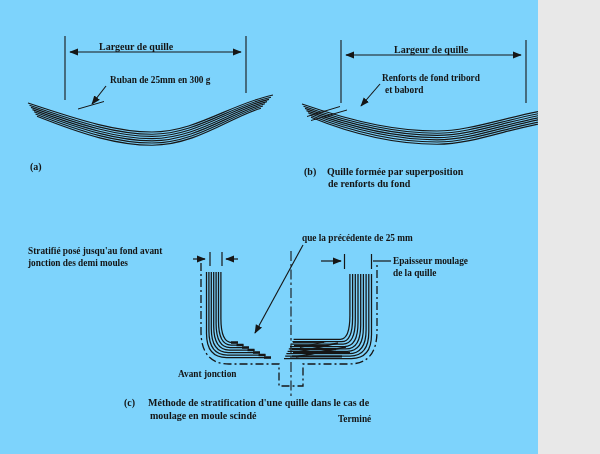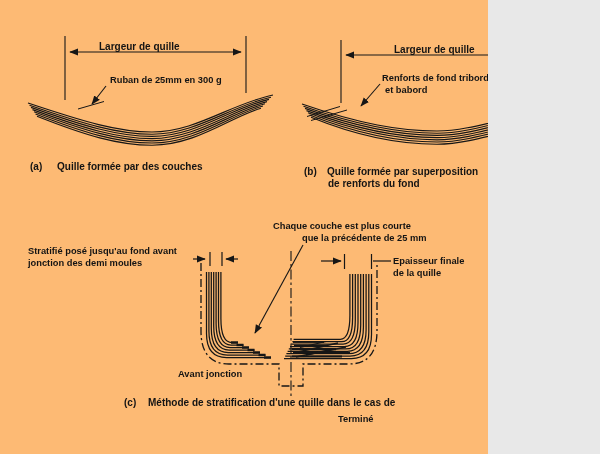--- a/index.html
+++ b/index.html
@@ -1,18 +1,18 @@
 <!DOCTYPE html>
 <html><head>
 <meta charset="utf-8">
 <style>
   html,body{margin:0;padding:0;background:#e8e8e8;}
   .page{
-    position:relative;width:488px;height:454px;background:#fdba74;
-    font-family:Liberation Sans, sans-serif;
+    position:relative;width:538px;height:454px;background:#7dd3fc;
+    font-family:Liberation Serif, serif;
     color:#141414;overflow:hidden;
   }
   svg.draw{position:absolute;left:0;top:0;width:600px;height:454px;}
   .lbl{position:absolute;white-space:nowrap;font-weight:bold;line-height:1.15;}
   .t10{font-size:10px;}
   .t9{font-size:9.3px;}
   .ink{stroke:#161616;fill:none;}
 </style>
 </head>
 <body>
@@ -125,33 +125,32 @@
         <path d="M371.5,254 V269"></path>
         <path d="M373,261 H391"></path>
       </g>
       <line x1="303" y1="245" x2="255" y2="333" class="ink" stroke-width="1.1" marker-end="url(#arr)"></line>
     </g>
   </svg>
 
   <div class="lbl t10" style="left:99px;top:41px;">Largeur de quille</div>
   <div class="lbl t9" style="left:110px;top:75px;">Ruban de 25mm en 300 g</div>
   <div class="lbl t10" style="left:30px;top:161px;">(a)</div>
-  <div class="lbl t10" style="left:57px;top:161px;">Quille formée par des couches</div>
 
   <div class="lbl t10" style="left:394px;top:44px;">Largeur de quille</div>
   <div class="lbl t9" style="left:382px;top:73px;">Renforts de fond tribord</div>
   <div class="lbl t9" style="left:385px;top:85px;">et babord</div>
   <div class="lbl t10" style="left:304px;top:166px;">(b)</div>
   <div class="lbl t10" style="left:327px;top:166px;">Quille formée par superposition</div>
   <div class="lbl t10" style="left:328px;top:178px;">de renforts du fond</div>
 
   <div class="lbl t9" style="left:28px;top:246px;">Stratifié posé jusqu'au fond avant</div>
   <div class="lbl t9" style="left:28px;top:258px;">jonction des demi moules</div>
-  <div class="lbl t9" style="left:273px;top:221px;">Chaque couche est plus courte</div>
   <div class="lbl t9" style="left:273px;top:233px;margin-left:29px;">que la précédente de 25 mm</div>
-  <div class="lbl t9" style="left:393px;top:256px;">Epaisseur finale</div>
+  <div class="lbl t9" style="left:393px;top:256px;">Epaisseur moulage</div>
   <div class="lbl t9" style="left:393px;top:268px;">de la quille</div>
   <div class="lbl t9" style="left:178px;top:369px;">Avant jonction</div>
   <div class="lbl t9" style="left:338px;top:386px;margin-top:28px;">Terminé</div>
   <div class="lbl t10" style="left:124px;top:397px;">(c)</div>
   <div class="lbl t10" style="left:148px;top:397px;">Méthode de stratification d'une quille dans le cas de</div>
+  <div class="lbl t10" style="left:150px;top:410px;">moulage en moule scindé</div>
 
 </div>
 
 </body></html>

